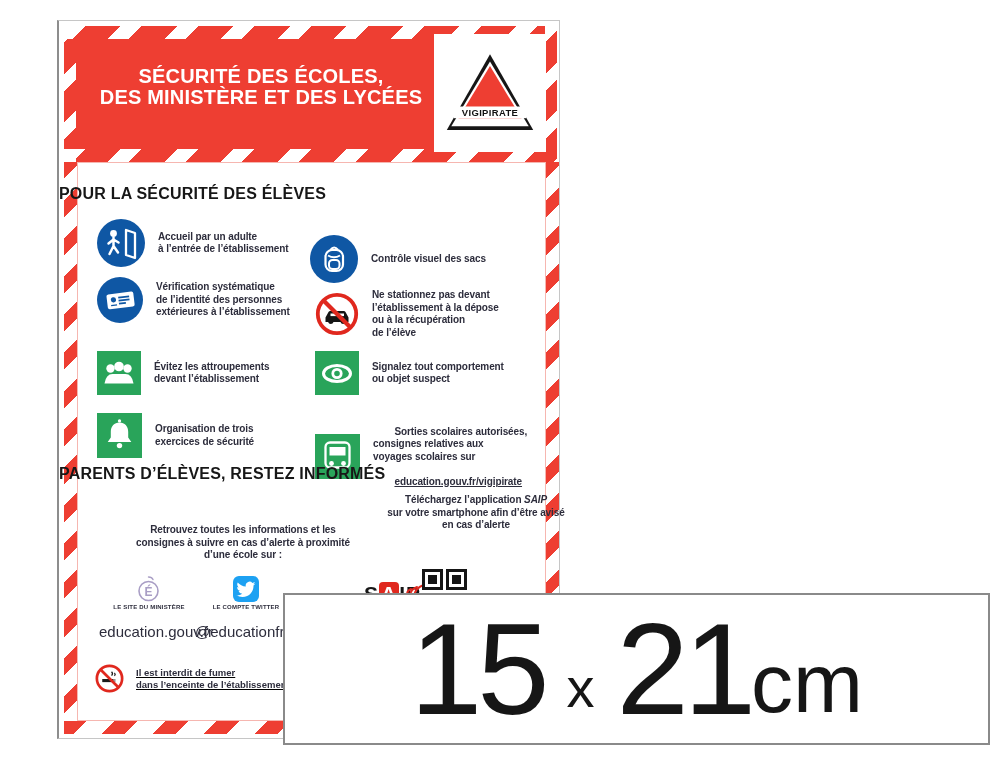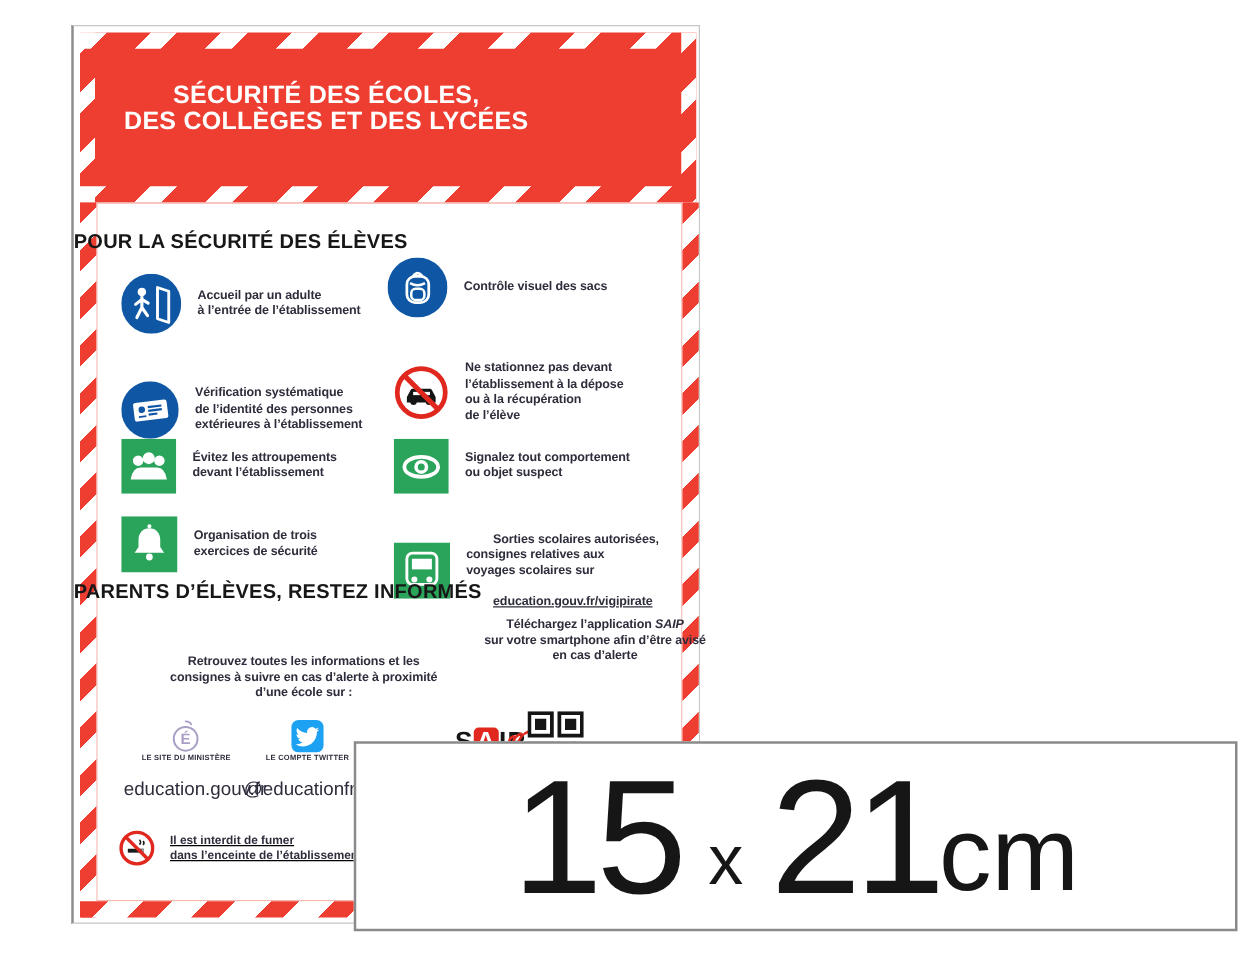--- a/index.html
+++ b/index.html
@@ -79,53 +79,62 @@
 
 <div class="stage">
   <div class="paper">
 
     <div class="band">
       <div class="notch top"></div>
       <div class="notch bottom"></div>
       <div class="notch left"></div>
       <div class="notch right"></div>
       <div class="band-title">SÉCURITÉ DES ÉCOLES,
-DES COLLÈGES ET DES LYCÉES</div>
+DES MINISTÈRE ET DES LYCÉES</div>
+      <div class="vigibox">
+        <svg width="90" height="82" viewBox="0 0 100 90">
+          <polygon points="50,2 98,86 2,86" fill="#161616"></polygon>
+          <polygon points="50,10 93,82 7,82" fill="#ffffff"></polygon>
+          <polygon points="50,15 85,73 15,73" fill="#ee3e32"></polygon>
+          <rect x="10" y="60" width="80" height="13" fill="#ffffff"></rect>
+          <text x="50" y="70.5" text-anchor="middle" font-family="Liberation Sans, sans-serif" font-size="10.5" font-weight="bold" fill="#111" letter-spacing="0.4">VIGIPIRATE</text>
+        </svg>
+      </div>
     </div>
 
     <div class="frame"></div>
     <div class="strip v-left"></div>
     <div class="strip v-right"></div>
     <div class="strip h-bottom"></div>
 
     <div class="h1" style="top:164px">POUR LA SÉCURITÉ DES ÉLÈVES</div>
 
     <div class="item" style="left:38px;top:198px">
       <svg class="ic" width="48" height="48" viewBox="0 0 48 48">
         <circle cx="24" cy="24" r="24" fill="var(--blue)"></circle>
         <path d="M29 11 L38 14 L38 39 L29 36 Z" fill="none" stroke="#fff" stroke-width="2.3" stroke-linejoin="round"></path>
         <circle cx="16.5" cy="14.5" r="3.4" fill="#fff"></circle>
         <path d="M16.5 18.5 V27 M16.5 20.5 L11.5 24.5 M16.5 20.5 L21.5 23.5 M16.5 27 L12.5 35 M16.5 27 L21 33.5" stroke="#fff" stroke-width="2.5" stroke-linecap="round" fill="none"></path>
       </svg>
       <div class="itxt">Accueil par un adulte
 à l’entrée de l’établissement</div>
     </div>
 
-    <div class="item" style="left:251px;top:185px">
+    <div class="item" style="left:251px;top:214px">
       <svg class="ic" width="48" height="48" viewBox="0 0 48 48">
         <circle cx="24" cy="24" r="24" fill="var(--blue)"></circle>
         <rect x="15.5" y="15" width="17.5" height="21" rx="6.5" fill="none" stroke="#fff" stroke-width="2.2"></rect>
         <path d="M20.5 15 q3.6 -5 7.5 0" fill="none" stroke="#fff" stroke-width="2.2"></path>
         <rect x="19" y="25" width="10.5" height="9" rx="3.5" fill="none" stroke="#fff" stroke-width="2"></rect>
         <path d="M18 20.5 q6 3.5 12 0" fill="none" stroke="#fff" stroke-width="2"></path>
       </svg>
       <div class="itxt">Contrôle visuel des sacs</div>
     </div>
 
-    <div class="item" style="left:38px;top:284px">
+    <div class="item" style="left:38px;top:256px">
       <svg class="ic" width="46" height="46" viewBox="0 0 46 46">
         <circle cx="23" cy="23" r="23" fill="var(--blue)"></circle>
         <g transform="rotate(-7 23 23)">
           <rect x="10" y="16" width="27" height="15" rx="2" fill="#fff"></rect>
           <circle cx="16.5" cy="22" r="2.6" fill="var(--blue)"></circle>
           <path d="M21.5 20.5 h11 M21.5 23.5 h11 M21.5 26.5 h7" stroke="var(--blue)" stroke-width="1.7"></path>
           <path d="M13.5 27.5 h6" stroke="var(--blue)" stroke-width="1.4"></path>
         </g>
       </svg>
       <div class="itxt">Vérification systématique

